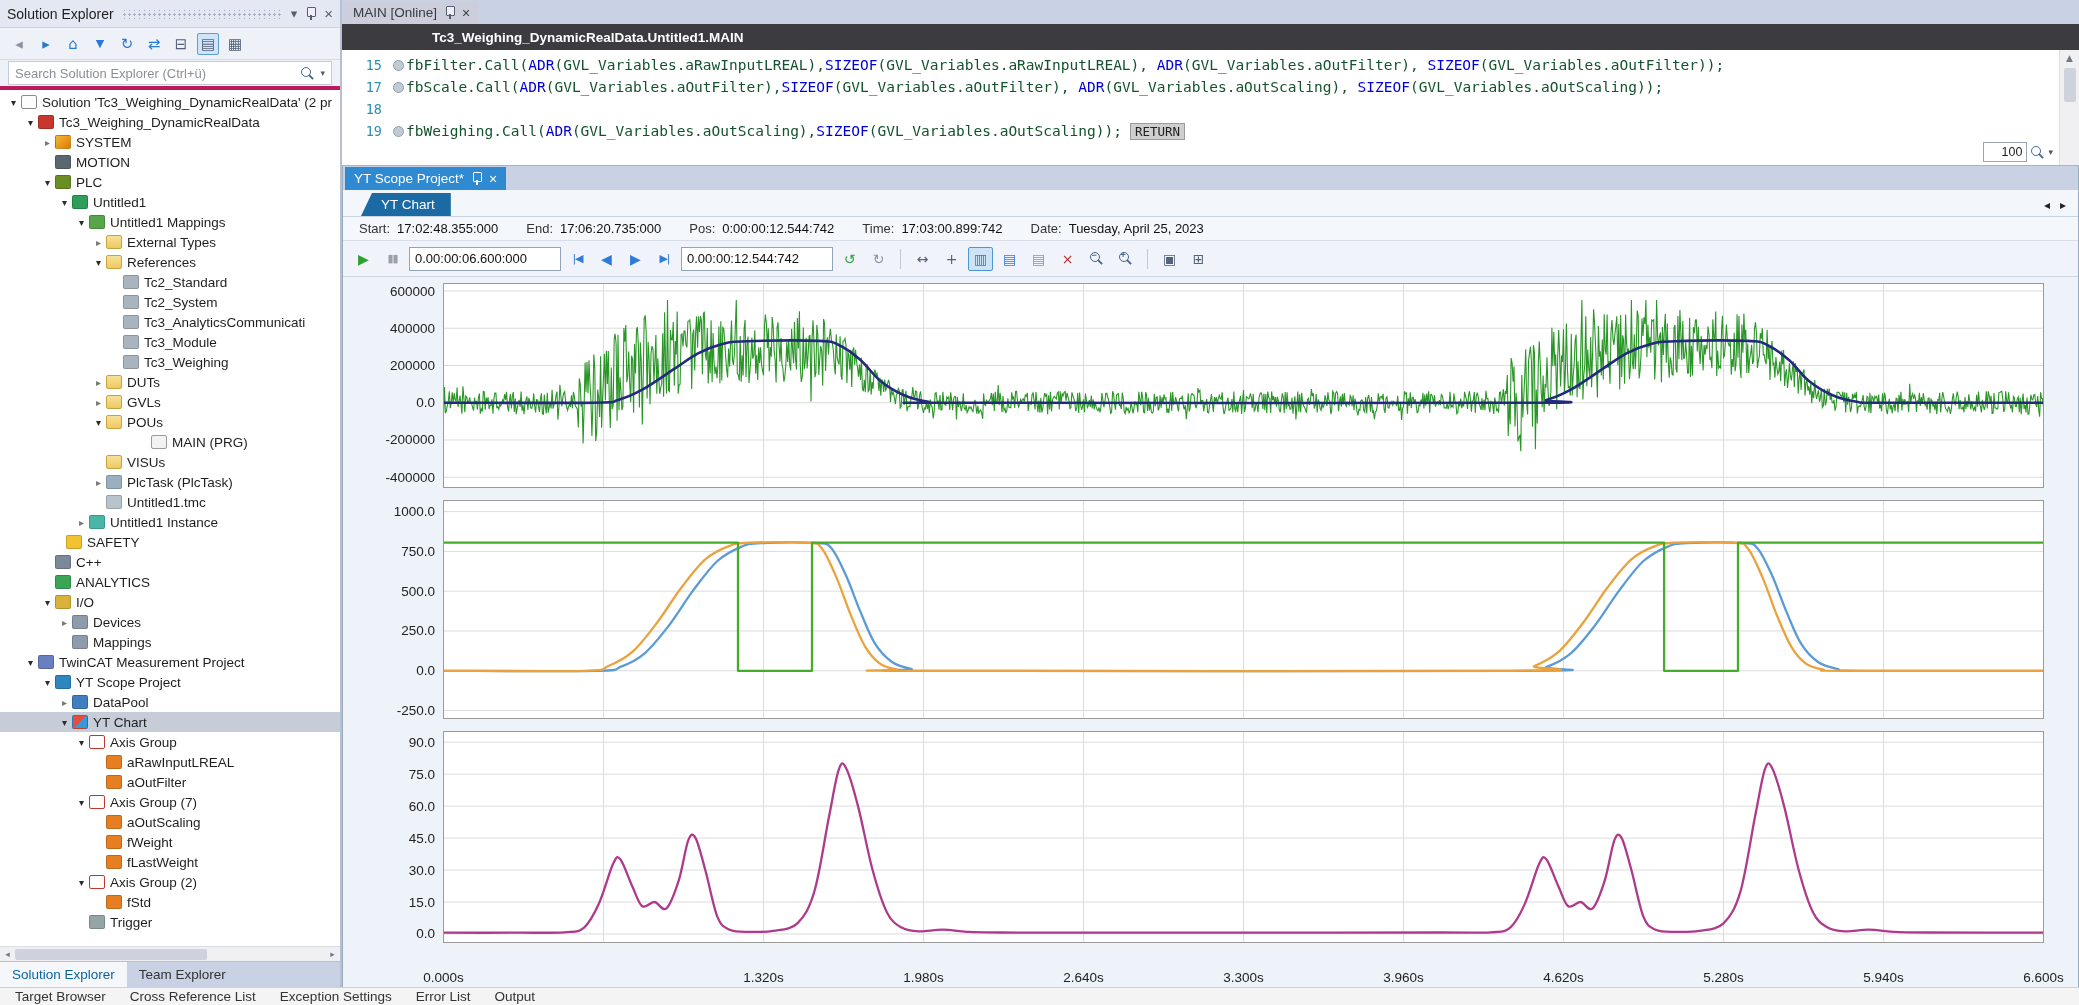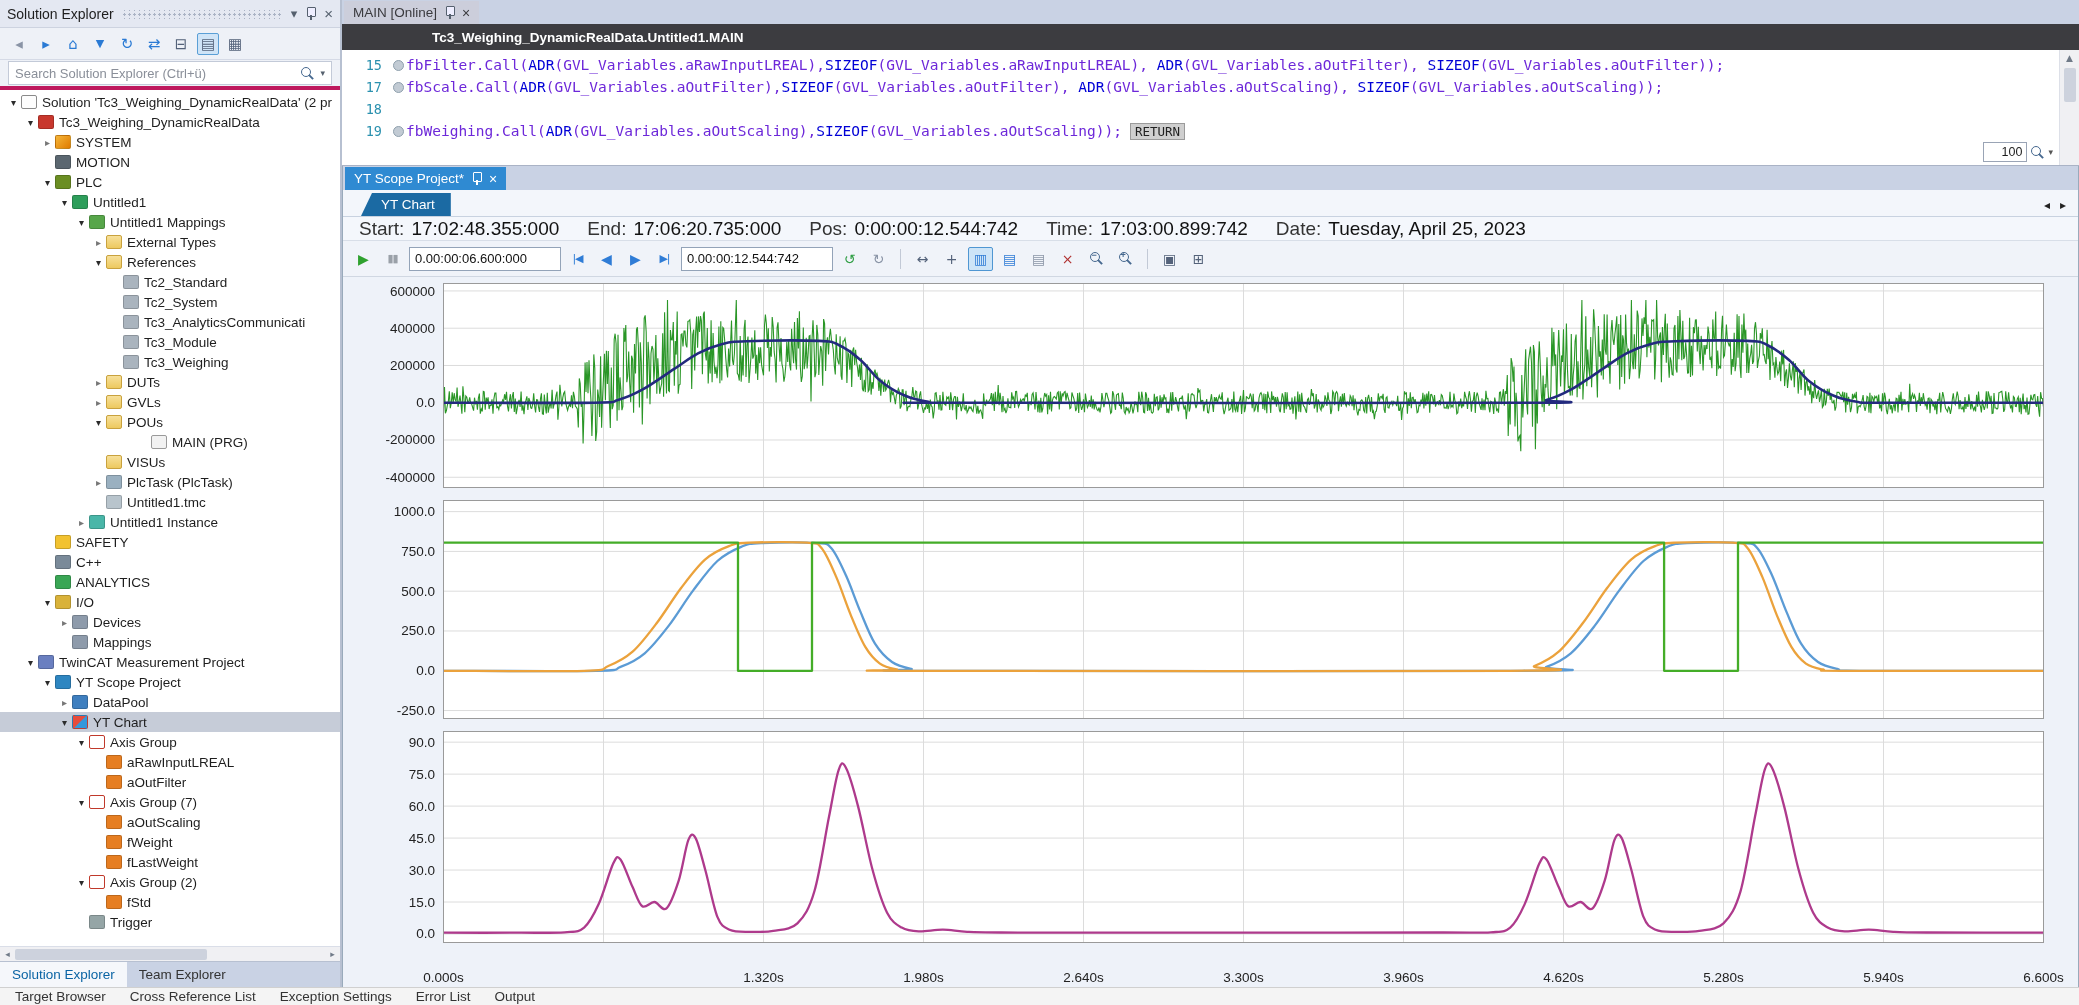--- a/index.html
+++ b/index.html
@@ -80,35 +80,35 @@
 .doc-tab.scope-tab .pin-i::before{border-color:#fff;background:transparent}
 .doc-tab.scope-tab .pin-i::after{background:#fff}
 .doc-tab.scope-tab .x-i{color:#fff}
 .breadcrumb{height:26px;background:#3c3c40;color:#fff;display:flex;align-items:center;padding-left:90px;font-weight:bold;font-size:13.5px}
 .code-wrap{height:116px;background:#fff;position:relative;padding-top:4px;border-bottom:1px solid #aab3c6}
 .code-line{height:22px;display:flex;align-items:center;font-family:"DejaVu Sans Mono","Liberation Mono",monospace;font-size:14.5px}
 .lnum{width:48px;flex:0 0 48px;text-align:right;padding-right:8px;color:#2b91af;font-size:13.5px}
 .lmark{width:16px;flex:0 0 16px;display:flex;align-items:center;justify-content:center}
 .lmark.on::before{content:"";width:9px;height:9px;border-radius:50%;background:#c2cbd4;border:1px solid #8fa0ad}
 .ltext .k{color:#0000d6}
-.ltext .p{color:#6d28d9}
+.ltext .p{color:#14532d}
 .ltext .ret{background:#cfcfcf;border:1px solid #9b9b9b;padding:0 4px;margin-left:8px;font-size:12.5px;color:#222}
 .vscroll{position:absolute;right:0;top:0;width:20px;height:100%;background:#f0f0f3;border-left:1px solid #dde0e8;display:flex;flex-direction:column;align-items:center}
 .vscroll .arr{font-size:9px;color:#707a88;padding-top:3px}
 .vscroll .vthumb{width:12px;height:34px;background:#cdd2dd;border-radius:2px;margin-top:5px}
 .zoomw{position:absolute;right:26px;bottom:3px;display:flex;align-items:center;gap:4px}
 .zoombox{width:44px;height:20px;border:1px solid #9aa4b5;background:#fff;font-size:12.5px;display:flex;align-items:center;justify-content:flex-end;padding:0 4px}
 .zoomw .dd{font-size:9px;color:#555}
 
 
 .scope-sec{flex:1;display:flex;flex-direction:column;min-height:0;border-left:1px solid #9ab;border-right:1px solid #9ab}
 .chart-tabs{height:27px;background:#f3f6fb;border-bottom:1px solid #c8d2e0;display:flex;align-items:flex-end}
 .chart-tab{margin-left:18px;height:23px;background:#1b6aa3;color:#fff;display:flex;align-items:center;padding:0 16px 0 20px;font-size:13.5px;clip-path:polygon(11px 0,100% 0,100% 100%,0 100%)}
 .nav-arrows{margin-left:auto;display:flex;gap:10px;padding:0 12px 4px 0;color:#222;font-size:12px}
-.info-bar{height:24px;background:#f4f7fc;border-bottom:1px solid #d8dee8;display:flex;align-items:center;gap:28px;padding-left:16px;font-size:19px}
+.info-bar{height:24px;background:#f4f7fc;border-bottom:1px solid #d8dee8;display:flex;align-items:center;gap:28px;padding-left:16px;font-size:13px}
 .info-pair{display:flex;gap:7px}
 .info-pair .il{color:#333}
 .info-pair .iv{color:#111}
 .scope-toolbar{height:36px;background:#f0f3f9;border-bottom:1px solid #d0d7e2;display:flex;align-items:center;gap:4px;padding-left:8px}
 .sc-ic{min-width:25px;height:24px;display:flex;align-items:center;justify-content:center;font-size:14px;border:1px solid transparent;border-radius:2px}
 .sc-ic.small{font-size:11px;letter-spacing:-1px}
 .sc-ic.pressed{background:#cde4f7;border-color:#4f96d2}
 .sc-input{width:152px;height:24px;border:1px solid #93a3b8;background:#fff;font-size:13px;padding:0 5px;font-family:inherit;color:#111}
 .sc-sep{width:1px;height:20px;background:#c2c9d6;margin:0 5px}
 .charts{flex:1;background:#eef2f9;padding:6px 14px 0 8px;display:flex;flex-direction:column;gap:12px;min-height:0}
@@ -260,21 +260,21 @@
           <div class="tree-row" style="padding-left: 91px;">
             <span class="exp"></span>
             <span class="ticon" data-icon="tmc"></span>
             <span class="tlabel">Untitled1.tmc</span>
           </div>
           <div class="tree-row" style="padding-left: 74px;">
             <span class="exp closed">▸</span>
             <span class="ticon" data-icon="instance"></span>
             <span class="tlabel">Untitled1 Instance</span>
           </div>
-          <div class="tree-row" style="padding-left: 40px; align-items: center;">
+          <div class="tree-row" style="padding-left: 51px; align-items: center;">
             <span class="exp"></span>
             <span class="ticon" data-icon="safety"></span>
             <span class="tlabel">SAFETY</span>
           </div>
           <div class="tree-row" style="padding-left: 40px;">
             <span class="exp"></span>
             <span class="ticon" data-icon="cpp"></span>
             <span class="tlabel">C++</span>
           </div>
           <div class="tree-row" style="padding-left: 40px;">

